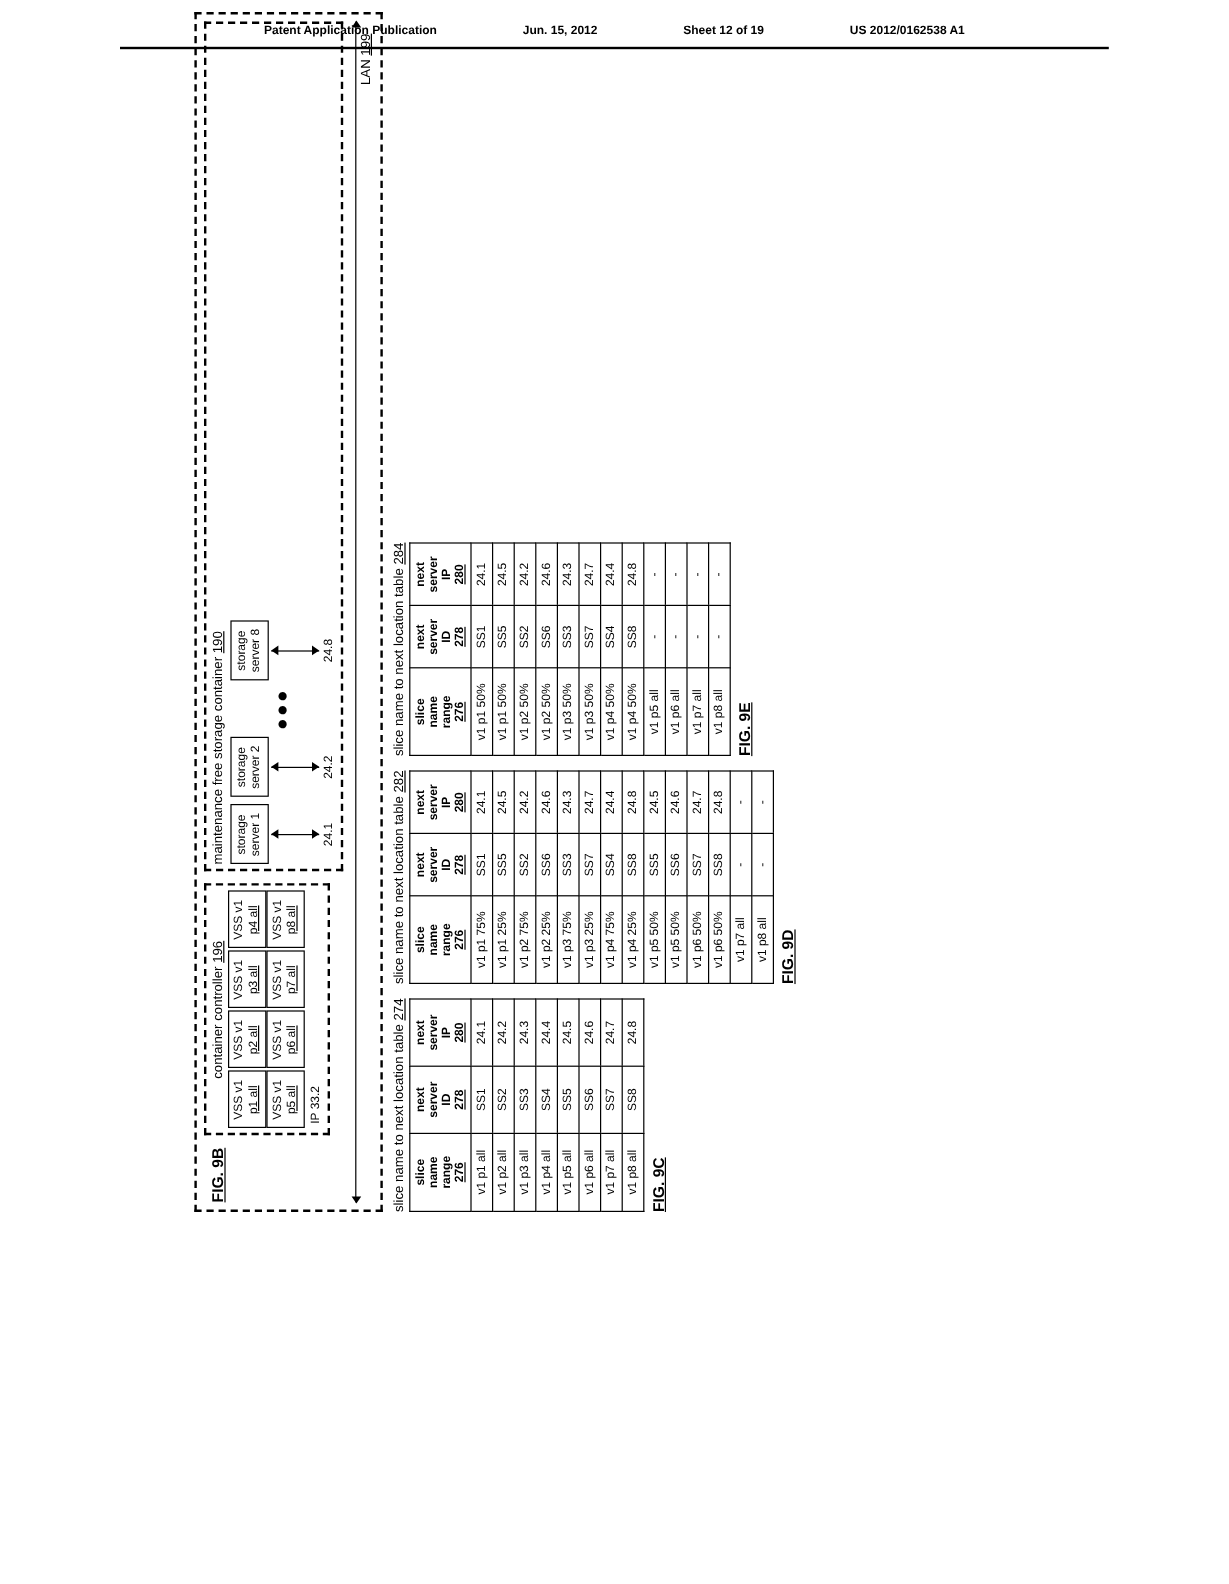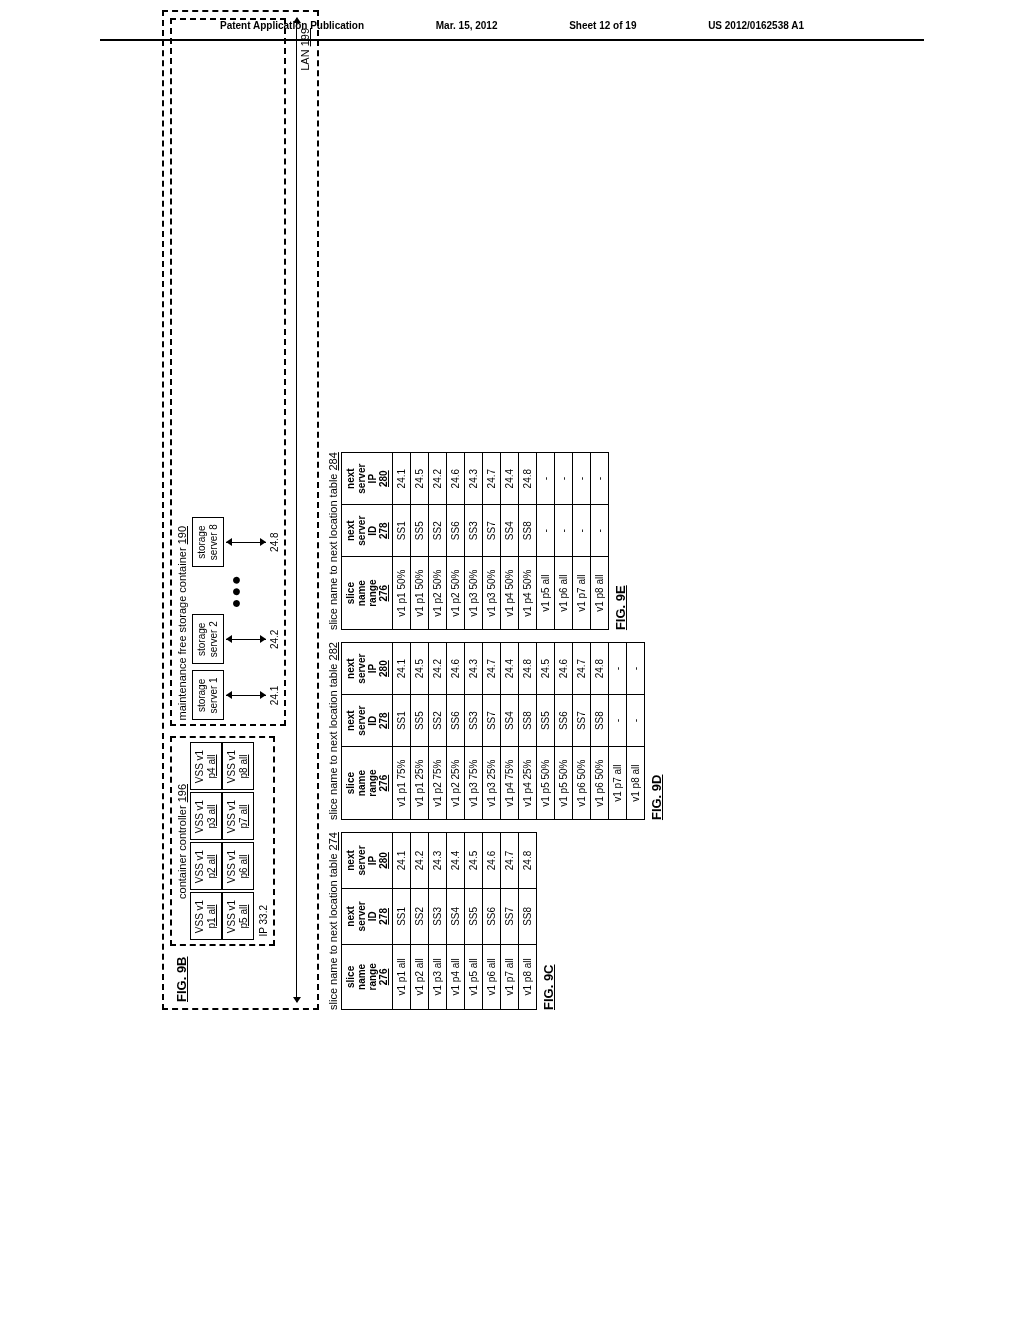--- a/index.html
+++ b/index.html
@@ -153,21 +153,21 @@
     margin-top: 4px;
   }
   .left-col { display:flex; flex-direction:column; align-items:center; gap:6px; justify-content:flex-start; padding-top:4px; }
 </style>
 </head>
 <body>
 
 <div class="page">
   <div class="header-row">
     <span>Patent Application Publication</span>
-    <span>Mar. 15, 2012</span>
+    <span>Jun. 15, 2012</span>
     <span>Sheet 12 of 19</span>
     <span>US 2012/0162538 A1</span>
   </div>
 
   <div class="content-wrap">
 
     <div class="dashed-box">
       <div class="top-section">
         <div class="left-col">
           <div class="fig-label">FIG. 9B</div>

